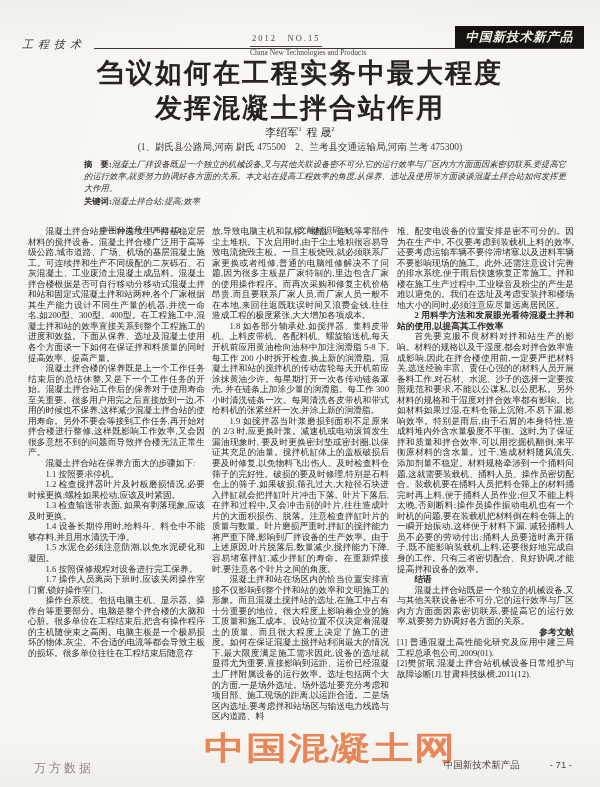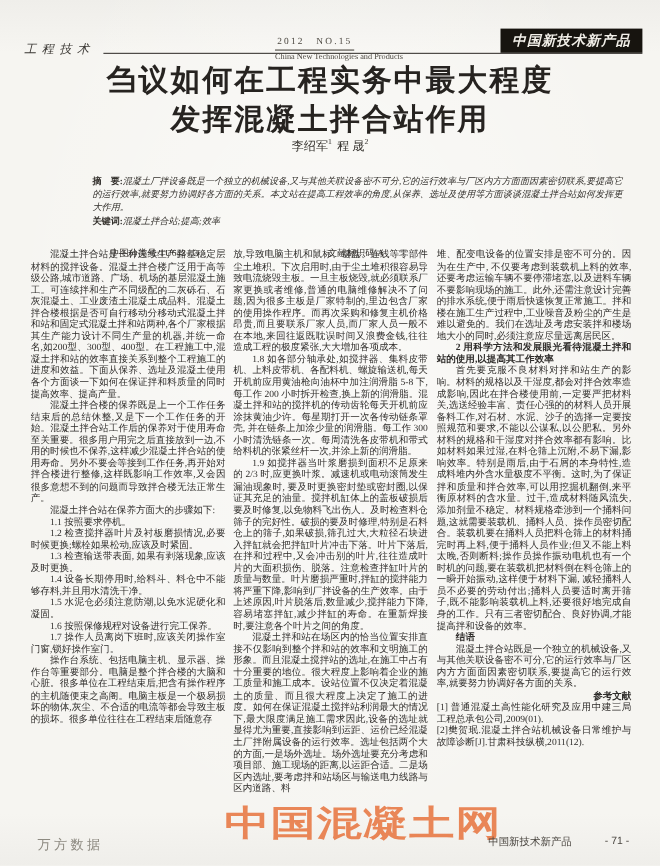--- a/index.html
+++ b/index.html
@@ -90,20 +90,21 @@
   <div class="journal-box">中国新技术新产品</div>
 
   <div class="title">
     <div>刍议如何在工程实务中最大程度</div>
     <div>发挥混凝土拌合站作用</div>
   </div>
   <div class="authors">
     <span>李绍军</span><sup>1</sup>
     <span class="a2">程 晟</span><sup>2</sup>
   </div>
+  <div class="affiliation">(1、尉氏县公路局,河南 尉氏 475500　2、兰考县交通运输局,河南 兰考 475300)</div>
 
   <div class="abstract-block">
     <p class="abs-text"><b>摘　要:</b><span>混凝土厂拌设备既是一个独立的机械设备,又与其他关联设备密不可分,它的运行效率与厂区内方方面面因素密切联系,要提高它的运行效率,就要努力协调好各方面的关系。本文站在提高工程效率的角度,从保养、选址及使用等方面谈谈混凝土拌合站如何发挥更大作用。</span></p>
     <p class="kw-line"><b>关键词:</b><span>混凝土拌合站;提高;效率</span></p>
     <p class="clc-line"><span>中图分类号:</span><span>TU642+.3</span><span class="doc-code">文献标识码:</span><span>A</span></p>
   </div>
 
   <div class="bodycol col1">
     <p class="p">混凝土拌合站是一种连续生产路基稳定层材料的搅拌设备。混凝土拌合楼广泛用于高等级公路,城市道路、广场、机场的基层混凝土施工。可连续拌和生产不同级配的二灰砾石、石灰混凝土、工业废渣土混凝土成品料。混凝土拌合楼根据是否可自行移动分移动式混凝土拌和站和固定式混凝土拌和站两种,各个厂家根据其生产能力设计不同生产量的机器,并统一命名,如200型、300型、400型。在工程施工中,混凝土拌和站的效率直接关系到整个工程施工的进度和效益。下面从保养、选址及混凝土使用各个方面谈一下如何在保证拌和料质量的同时提高效率、提高产量。</p>
     <p class="p">混凝土拌合楼的保养既是上一个工作任务结束后的总结休整,又是下一个工作任务的开始。混凝土拌合站工作后的保养对于使用寿命至关重要。很多用户用完之后直接放到一边,不用的时候也不保养,这样减少混凝土拌合站的使用寿命。另外不要会等接到工作任务,再开始对拌合楼进行整修,这样既影响工作效率,又会因很多意想不到的问题而导致拌合楼无法正常生产。</p>

